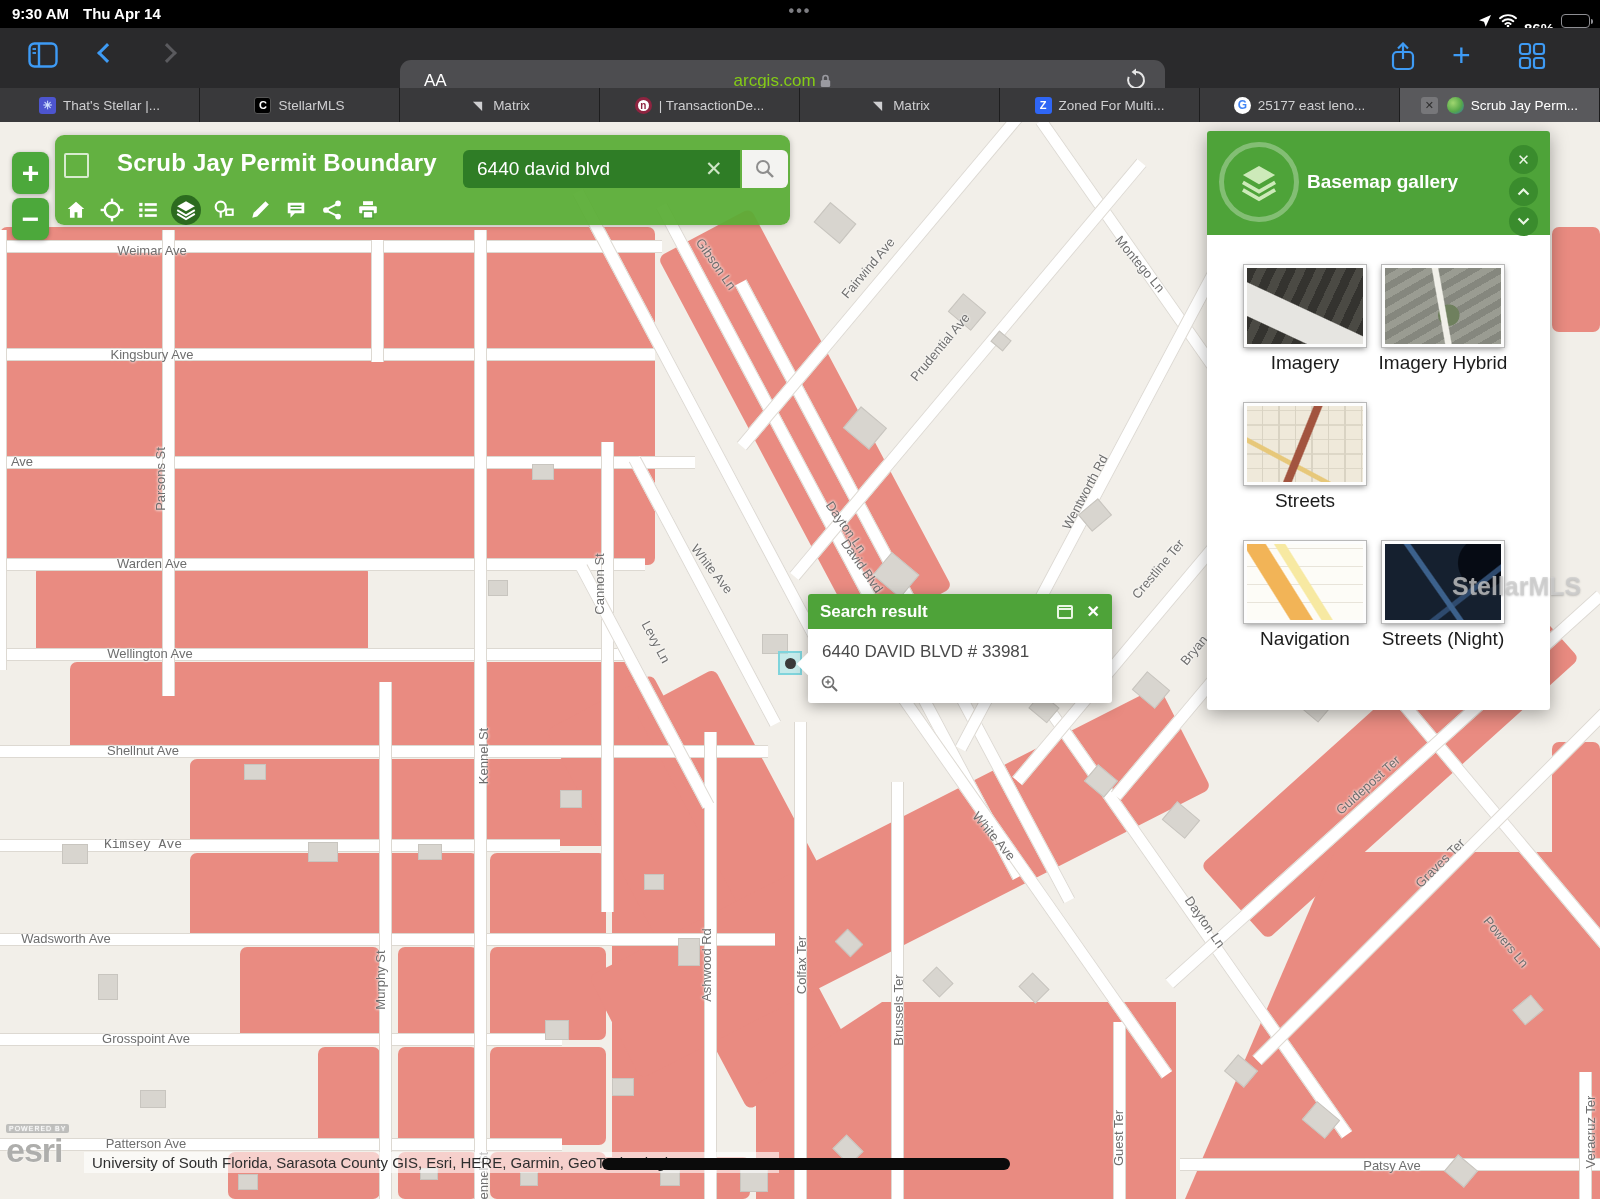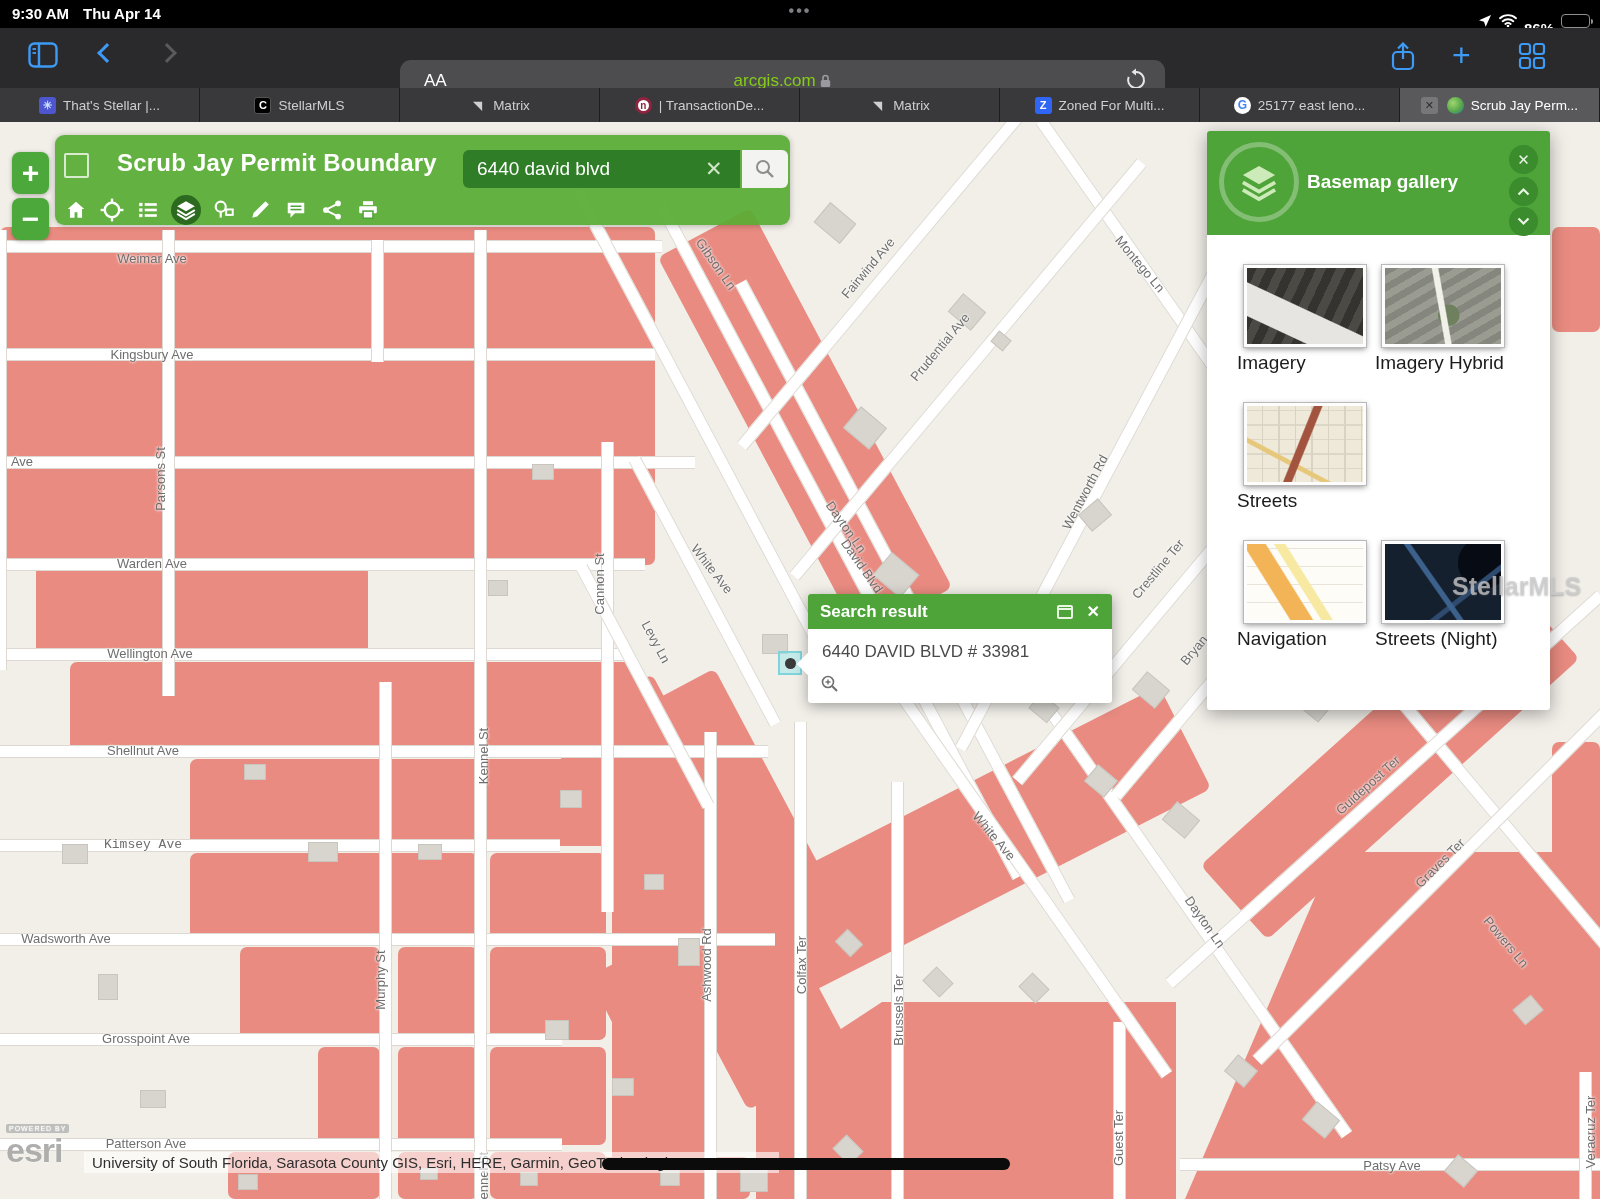--- a/index.html
+++ b/index.html
@@ -87,21 +87,21 @@
   
   .panel { position:absolute; z-index:8; left:1207px; top:9px; width:343px; height:579px; background:#fff;
     border-radius:3px; box-shadow:0 4px 18px rgba(0,0,0,.35); overflow:hidden; }
   .panel-head { position:relative; height:104px; background:#4ea339; }
   .panel-badge { position:absolute; left:12px; top:11px; width:80px; height:80px; border-radius:50%;
     border:5px solid rgba(255,255,255,.3); display:flex; align-items:center; justify-content:center; }
   .panel-title { position:absolute; left:100px; top:40px; color:#fff; font-size:19px; font-weight:bold; }
   .pbtn { position:absolute; right:12px; width:29px; height:29px; border-radius:50%; background:#3a8c2d;
     color:#eaf6e4; display:flex; align-items:center; justify-content:center; font-size:15px; cursor:pointer; }
   .panel-body { position:relative; height:475px; }
-  .bm-item { position:absolute; width:136px; cursor:pointer; }
+  .bm-item { position:absolute; width:136px; text-align:center; cursor:pointer; }
   .bm-thumb { width:122px; height:82px; margin:0 auto; border:3px solid #fdfdfd; outline:1px solid #b9b9b9;
     box-shadow:0 2px 6px rgba(0,0,0,.45); }
   .bm-label { margin-top:5px; font-size:19px; color:#1c1c1c; line-height:1.15; }
   .bm-imagery { background:#403f3b;
     background-image:linear-gradient(205deg, transparent 52%, #e6e5e1 53% 78%, transparent 79%),
       repeating-linear-gradient(115deg, #34332f 0 9px, #4b4a44 9px 18px),
       linear-gradient(25deg, #262522 0 40%, #55534c 100%); }
   .bm-hybrid { background:#90928a;
     background-image:linear-gradient(80deg, transparent 46%, #f1f0e9 47% 51%, transparent 52%),
       radial-gradient(circle at 55% 62%, #6f805e 0 13%, transparent 14%),
@@ -349,21 +349,21 @@
         <div class="bld" style="left: 612px; top: 956px; width: 22px; height: 18px; transform: rotate(0deg);"></div>
         <div class="bld" style="left: 660px; top: 1048px; width: 20px; height: 16px; transform: rotate(0deg);"></div>
         <div class="bld" style="left: 762px; top: 512px; width: 26px; height: 20px; transform: rotate(0deg);"></div>
         <div class="bld" style="left: 838px; top: 812px; width: 22px; height: 18px; transform: rotate(45deg);"></div>
         <div class="bld" style="left: 926px; top: 850px; width: 24px; height: 20px; transform: rotate(45deg);"></div>
         <div class="bld" style="left: 1022px; top: 856px; width: 24px; height: 20px; transform: rotate(45deg);"></div>
         <div class="bld" style="left: 836px; top: 1018px; width: 24px; height: 20px; transform: rotate(45deg);"></div>
         <div class="bld" style="left: 740px; top: 1046px; width: 28px; height: 24px; transform: rotate(0deg);"></div>
       </div>
     <div id="mapLabels">
-        <div class="slabel" style="left: 152px; top: 136px; transform: translate(-50%, -50%) rotate(0deg); text-align: right;">Weimar Ave</div>
+        <div class="slabel" style="left: 152px; top: 128px; transform: translate(-50%, -50%) rotate(0deg); text-align: right;">Weimar Ave</div>
         <div class="slabel" style="left: 152px; top: 232px; transform: translate(-50%, -50%) rotate(0deg);">Kingsbury Ave</div>
         <div class="slabel" style="left: 22px; top: 339px; transform: translate(-50%, -50%) rotate(0deg);">Ave</div>
         <div class="slabel" style="left: 152px; top: 441px; transform: translate(-50%, -50%) rotate(0deg);">Warden Ave</div>
         <div class="slabel" style="left: 150px; top: 531px; transform: translate(-50%, -50%) rotate(0deg);">Wellington Ave</div>
         <div class="slabel" style="left: 143px; top: 628px; transform: translate(-50%, -50%) rotate(0deg);">Shellnut Ave</div>
         <div class="slabel" style="left: 143px; top: 722px; transform: translate(-50%, -50%) rotate(0deg); font-family: Liberation Mono, monospace;">Kimsey Ave</div>
         <div class="slabel" style="left: 66px; top: 816px; transform: translate(-50%, -50%) rotate(0deg);">Wadsworth Ave</div>
         <div class="slabel" style="left: 146px; top: 916px; transform: translate(-50%, -50%) rotate(0deg);">Grosspoint Ave</div>
         <div class="slabel" style="left: 146px; top: 1021px; transform: translate(-50%, -50%) rotate(0deg);">Patterson Ave</div>
         <div class="slabel" style="left: 1392px; top: 1043px; transform: translate(-50%, -50%) rotate(0deg);">Patsy Ave</div>

